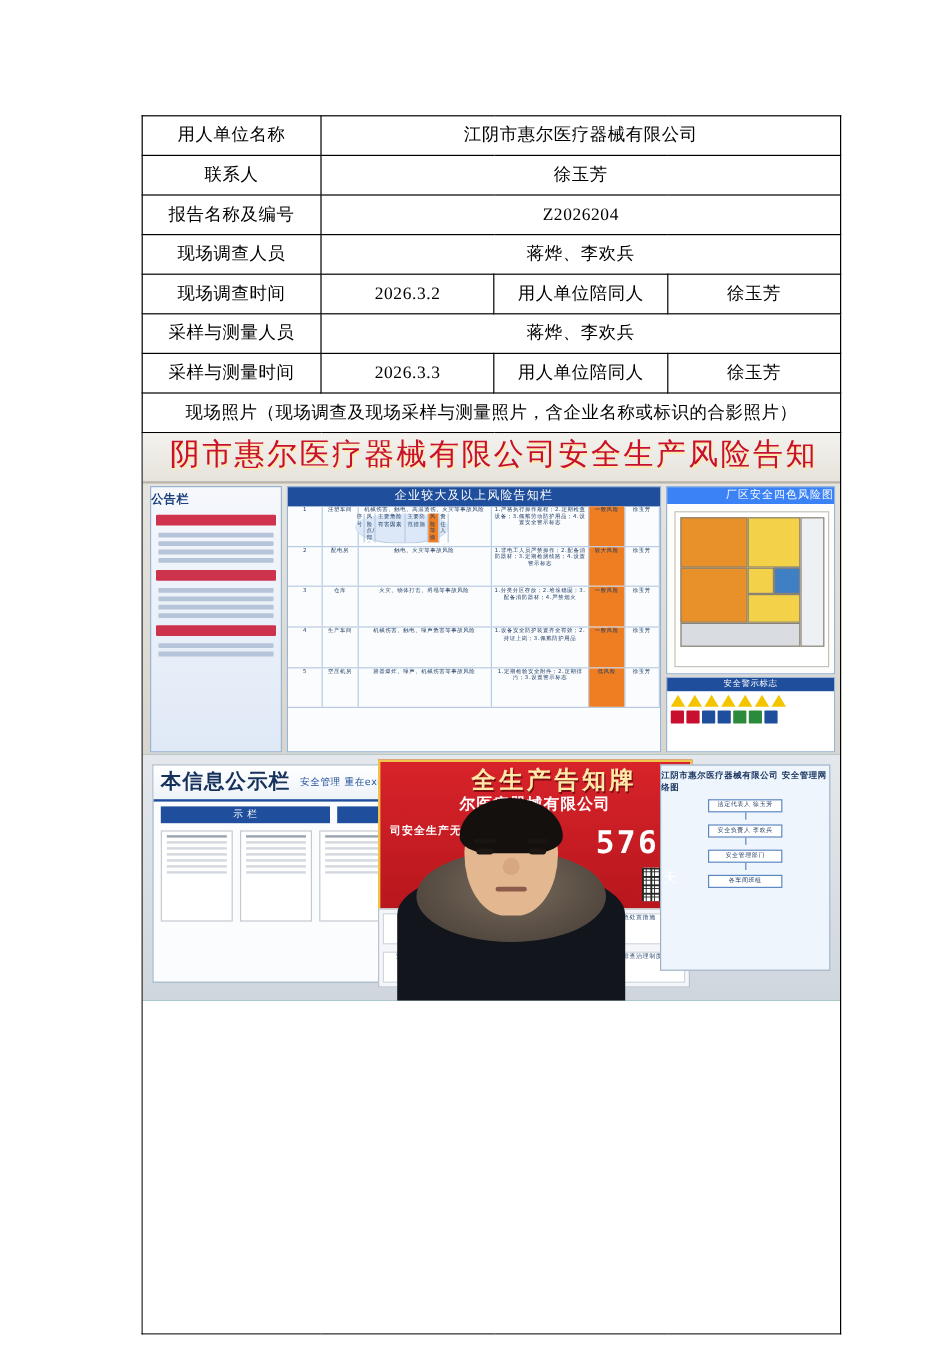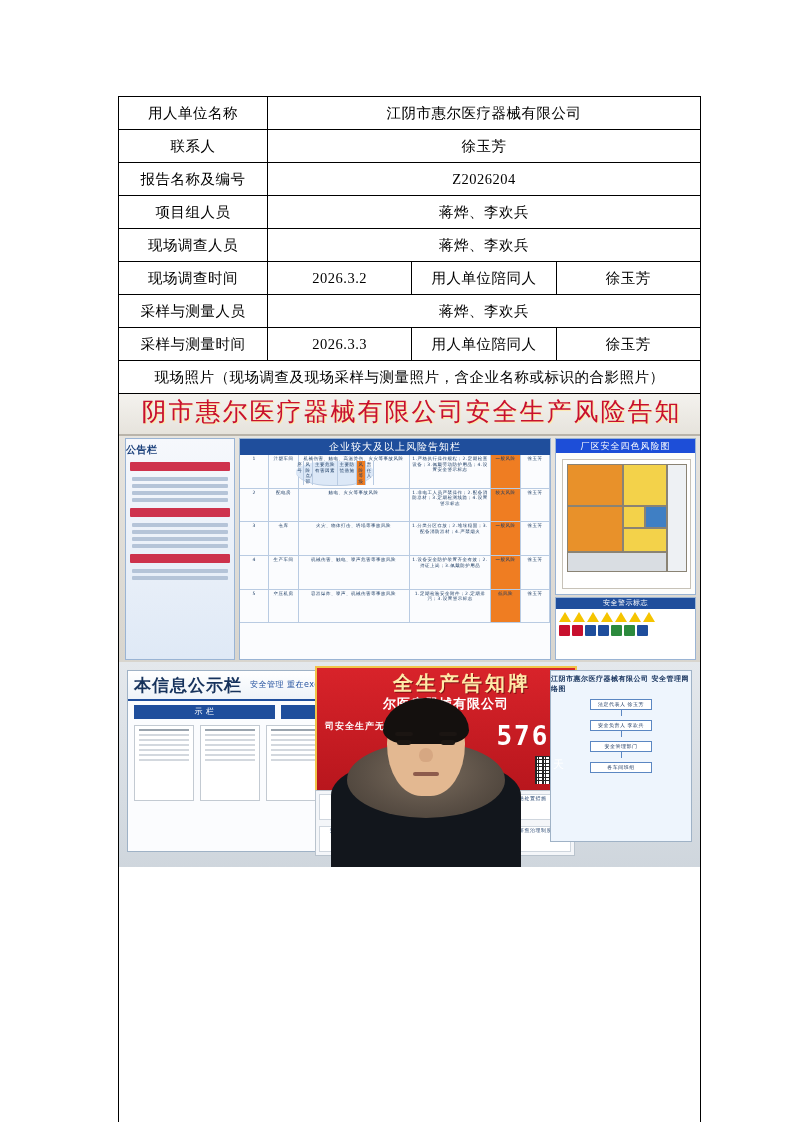--- a/index.html
+++ b/index.html
@@ -160,24 +160,24 @@
   .c3 { width: 37%; }
   .c4 { width: 27%; }
   .c5 { width: 9%; background: #ef7d22; }
   .c6 { width: 9%; }
   .p1-right {
     left: 436px; top: 44px; width: 139px; height: 155px;
     background: #fdfdfb;
   }
   .p1-right-head {
     height: 14px;
-    background: #1d4ed8;
+    background: #3b82f6;
     color: #fff;
     font-size: 9px;
-    text-align: center;
+    text-align: right;
     line-height: 14px;
     font-family: "DejaVu Sans", sans-serif;
     letter-spacing: 1px;
   }
   .p1-map {
     position: absolute;
     left: 6px; top: 20px; width: 127px; height: 128px;
     background: #fff;
     border: 1px solid #c7c2b8;
   }
@@ -408,24 +408,20 @@
         <td class="label-cell">用人单位名称</td>
         <td colspan="3">江阴市惠尔医疗器械有限公司</td>
       </tr>
       <tr>
         <td class="label-cell">联系人</td>
         <td colspan="3">徐玉芳</td>
       </tr>
       <tr>
         <td class="label-cell">报告名称及编号</td>
         <td colspan="3">Z2026204</td>
-      </tr>
-      <tr>
-        <td class="label-cell">项目组人员</td>
-        <td colspan="3">蒋烨、李欢兵</td>
       </tr>
       <tr>
         <td class="label-cell">现场调查人员</td>
         <td colspan="3">蒋烨、李欢兵</td>
       </tr>
       <tr>
         <td class="label-cell">现场调查时间</td>
         <td style="width:160px">2026.3.2</td>
         <td style="width:160px">用人单位陪同人</td>
         <td>徐玉芳</td>

